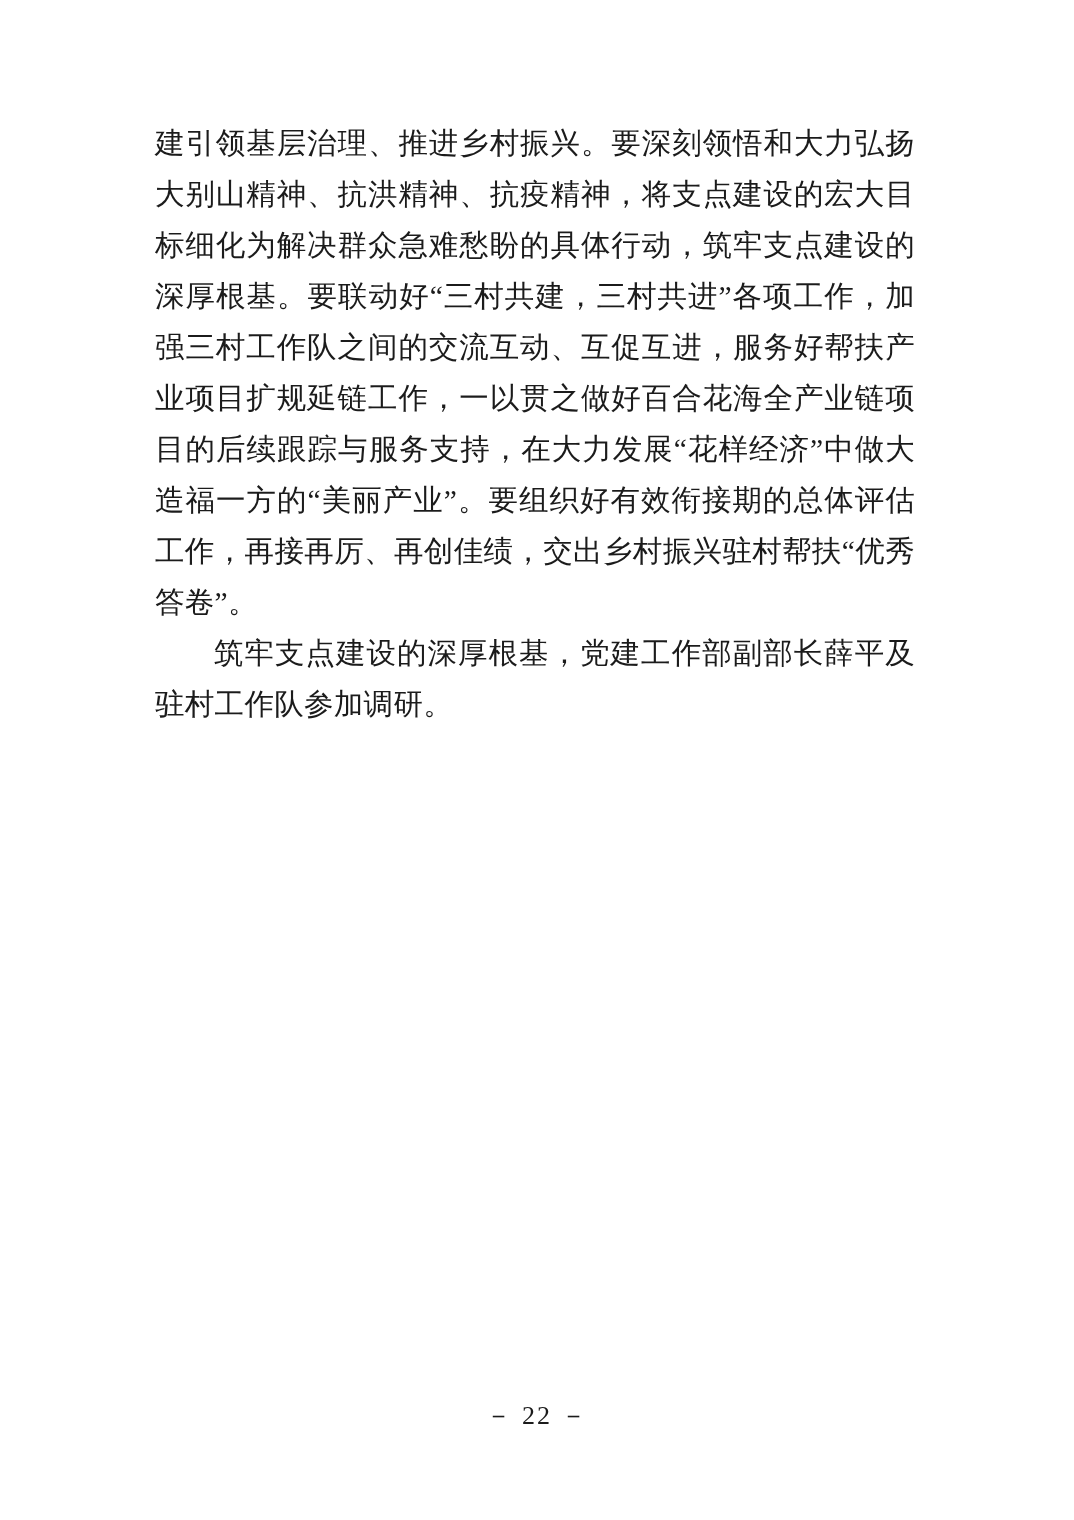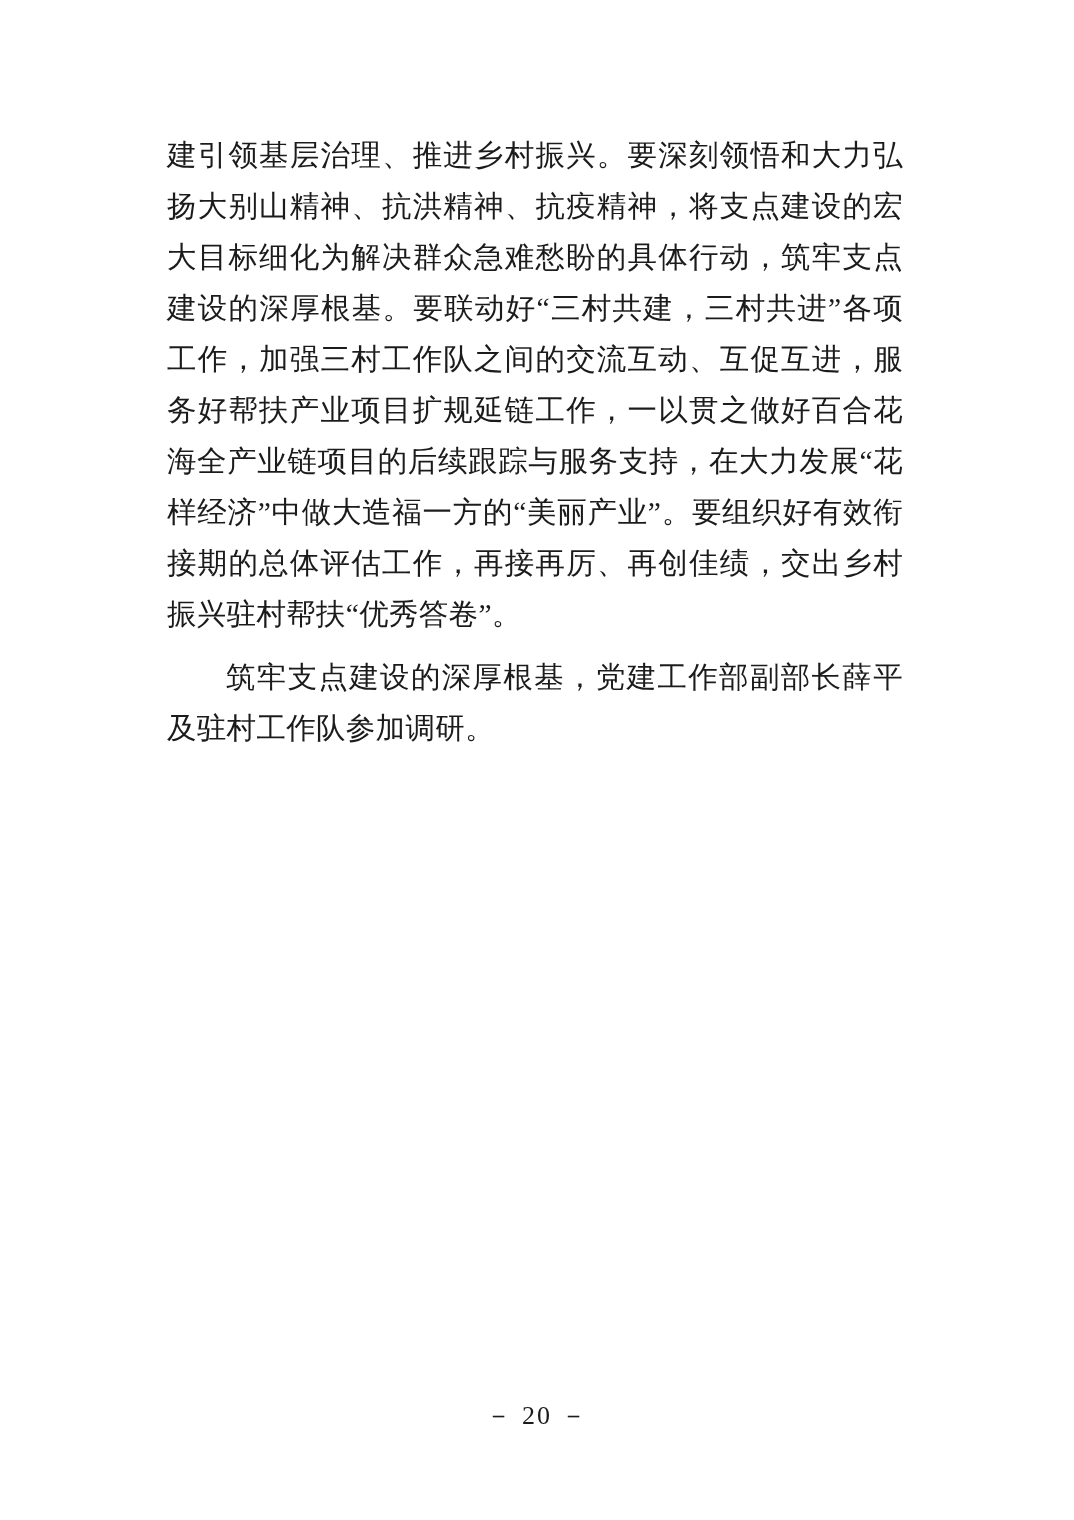--- a/index.html
+++ b/index.html
@@ -18,21 +18,21 @@
     overflow: hidden;
     box-sizing: border-box;
   }
   .doc-body {
     position: absolute;
     left: 155px;
     top: 118px;
     width: 760px;
   }
   .para {
-    margin: 12px;
+    margin: 0;
     font-size: 29.5px;
     line-height: 51px;
     color: #1b1b1b;
     text-align: justify;
     text-justify: inter-character;
     letter-spacing: 0.3px;
     font-family: "Liberation Serif", "DejaVu Serif", serif;
   }
   .para.continued {
     text-indent: 0;
@@ -62,16 +62,16 @@
 <body>
 
 <div class="page">
 
   <div class="doc-body">
     <p class="para continued">建引领基层治理、推进乡村振兴。要深刻领悟和大力弘扬大别山精神、抗洪精神、抗疫精神，将支点建设的宏大目标细化为解决群众急难愁盼的具体行动，筑牢支点建设的深厚根基。要联动好“三村共建，三村共进”各项工作，加强三村工作队之间的交流互动、互促互进，服务好帮扶产业项目扩规延链工作，一以贯之做好百合花海全产业链项目的后续跟踪与服务支持，在大力发展“花样经济”中做大造福一方的“美丽产业”。要组织好有效衔接期的总体评估工作，再接再厉、再创佳绩，交出乡村振兴驻村帮扶“优秀答卷”。</p>
     <p class="para indented">筑牢支点建设的深厚根基，党建工作部副部长薛平及驻村工作队参加调研。</p>
   </div>
 
   <div class="footer">
-    <span class="page-number">－ 20 －</span>
+    <span class="page-number">－ 22 －</span>
   </div>
 
 </div>
 
 </body></html>

